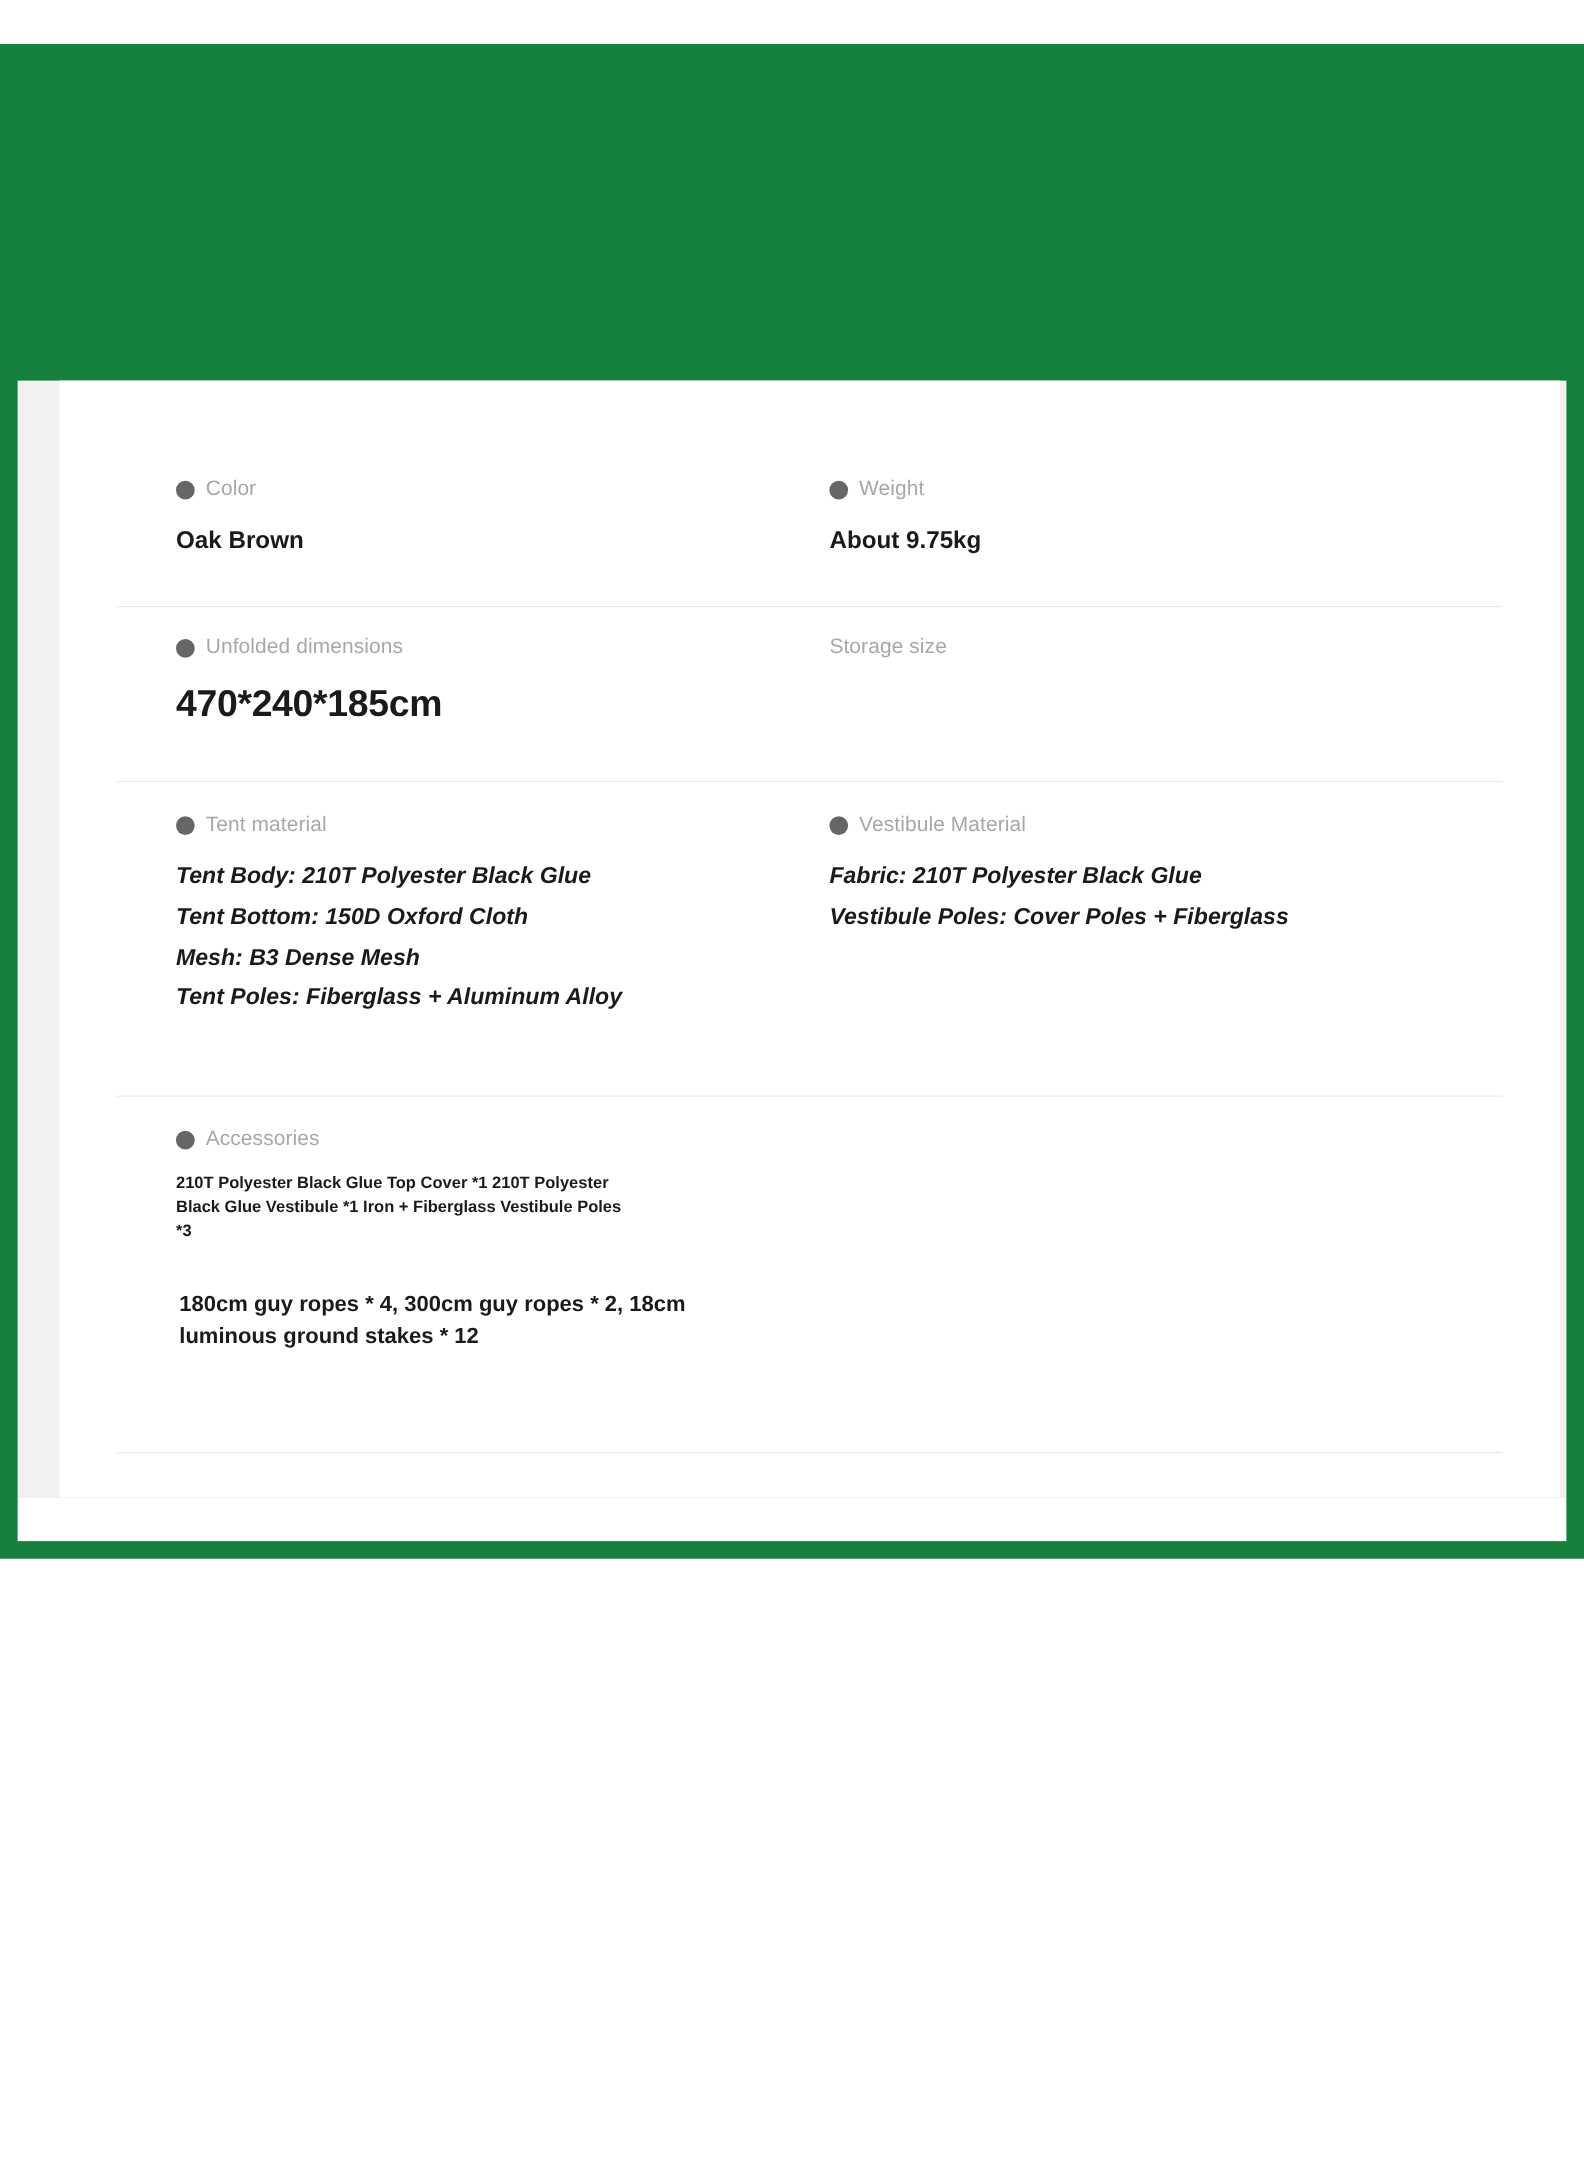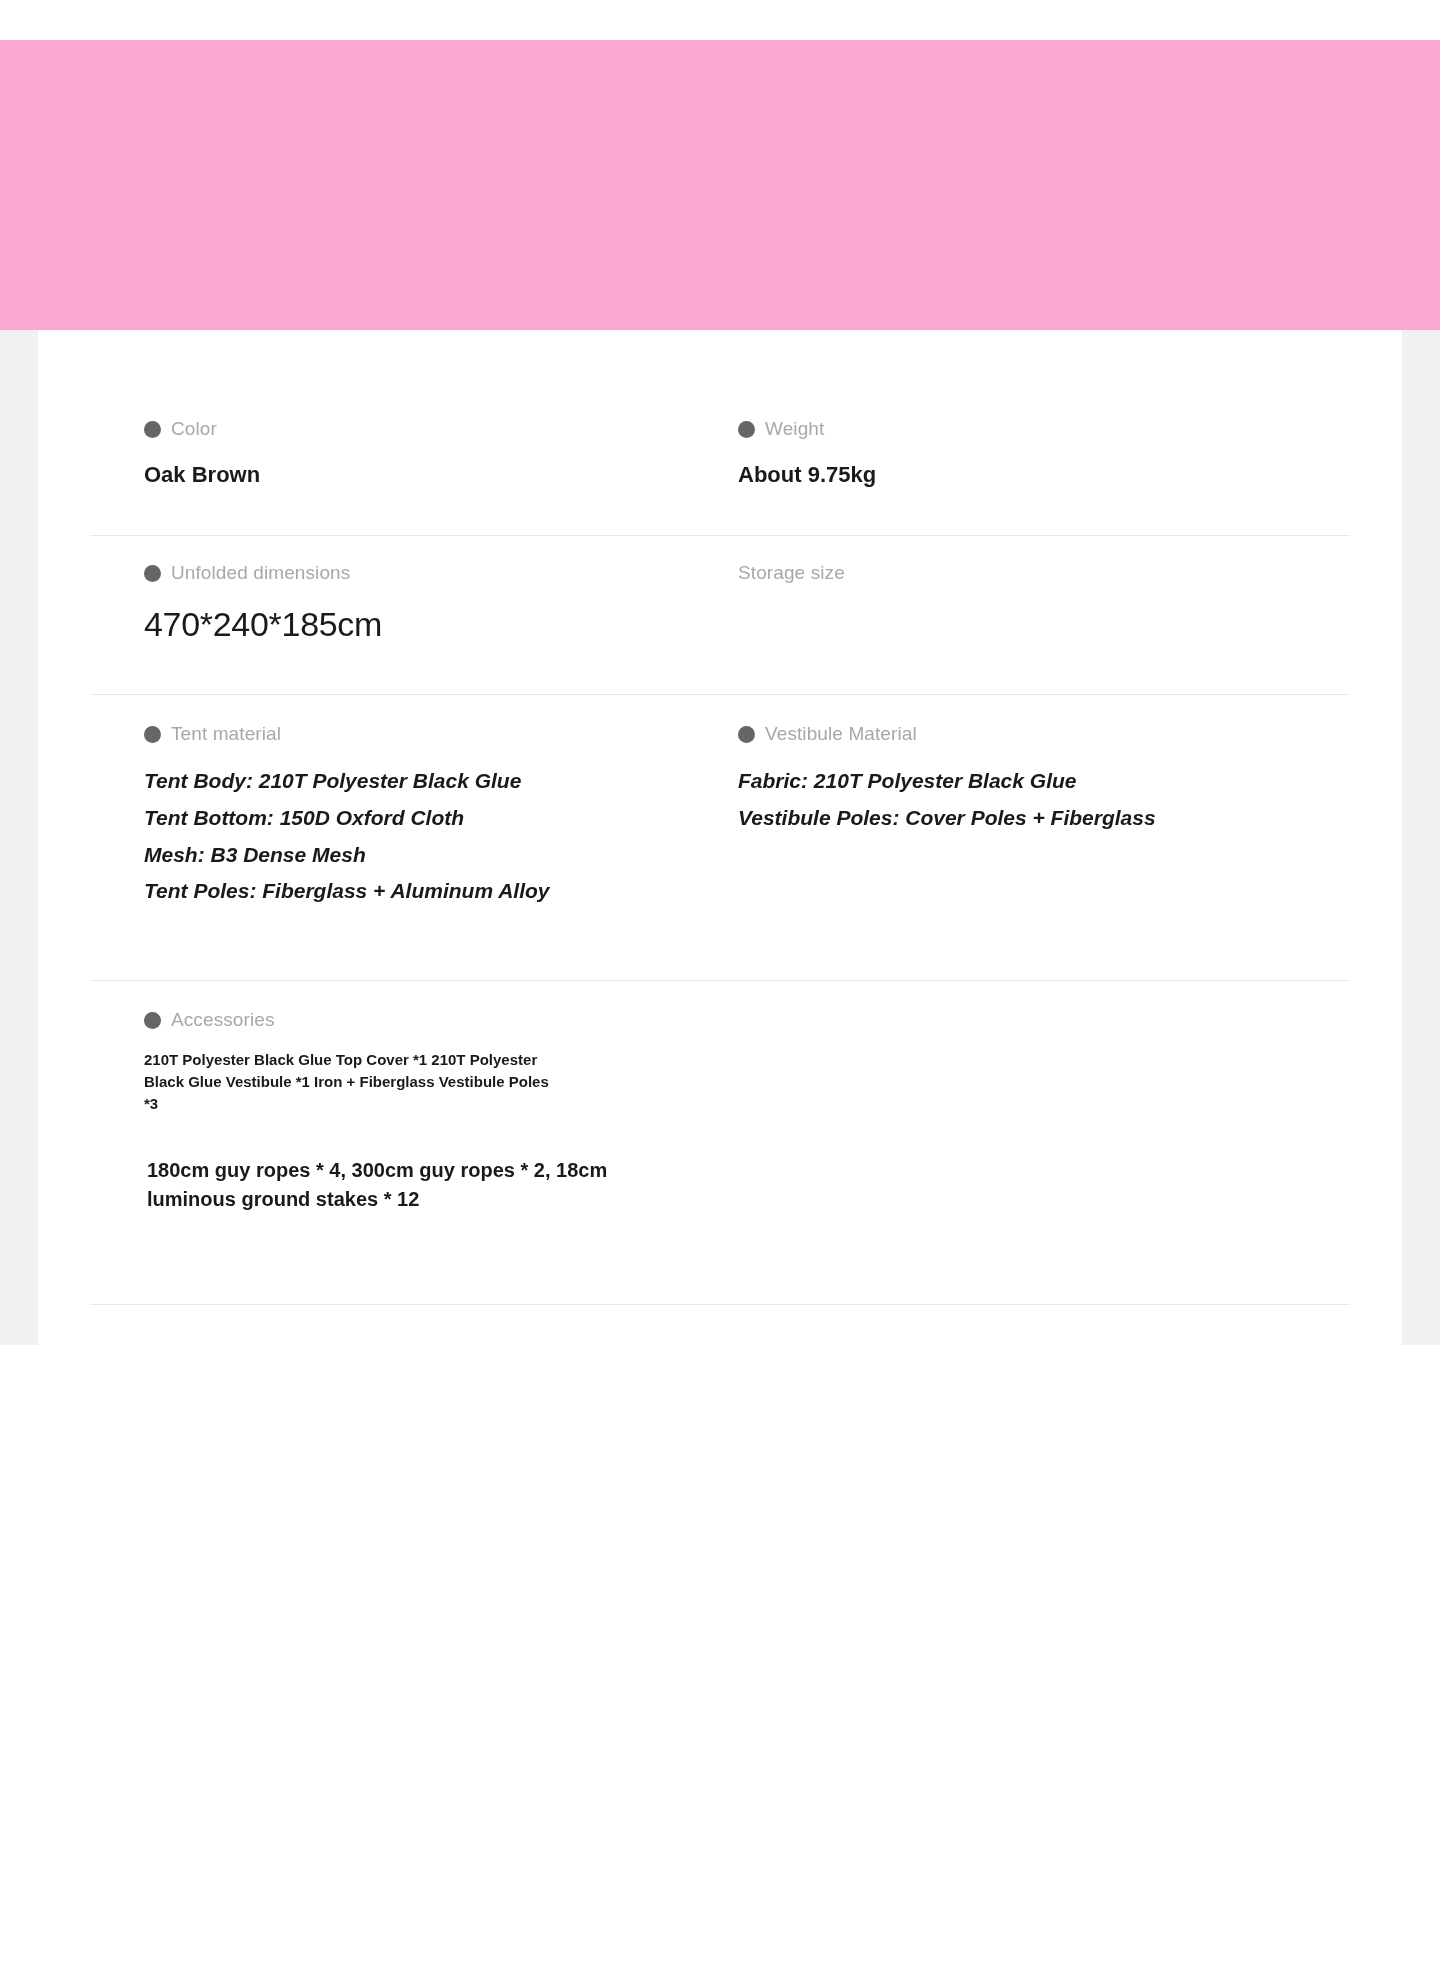--- a/index.html
+++ b/index.html
@@ -22,22 +22,22 @@
     background: #ffffff;
   }
 
   
   .top-strip {
     height: 40px;
     background: #ffffff;
   }
 
   .grey-area {
-    background: #f9a8d4;
-    padding: 0;
+    background: #15803d;
+    padding: 16px;
     position: relative;
   }
 
   .title-block {
     padding: 290px 0 0 146px;
     height: 260px;
     box-sizing: border-box;
   }
 
   .page-title {
@@ -108,21 +108,21 @@
 
   .value-strong {
     font-size: 22px;
     font-weight: 700;
     color: #1a1a1a;
     line-height: 1.5;
   }
 
   .value-big {
     font-size: 34px;
-    font-weight: 400;
+    font-weight: 700;
     color: #1a1a1a;
     line-height: 1.3;
     letter-spacing: -0.3px;
   }
 
   .multi-line {
     font-size: 21px;
     font-weight: 700;
     color: #1a1a1a;
     line-height: 1.75;

